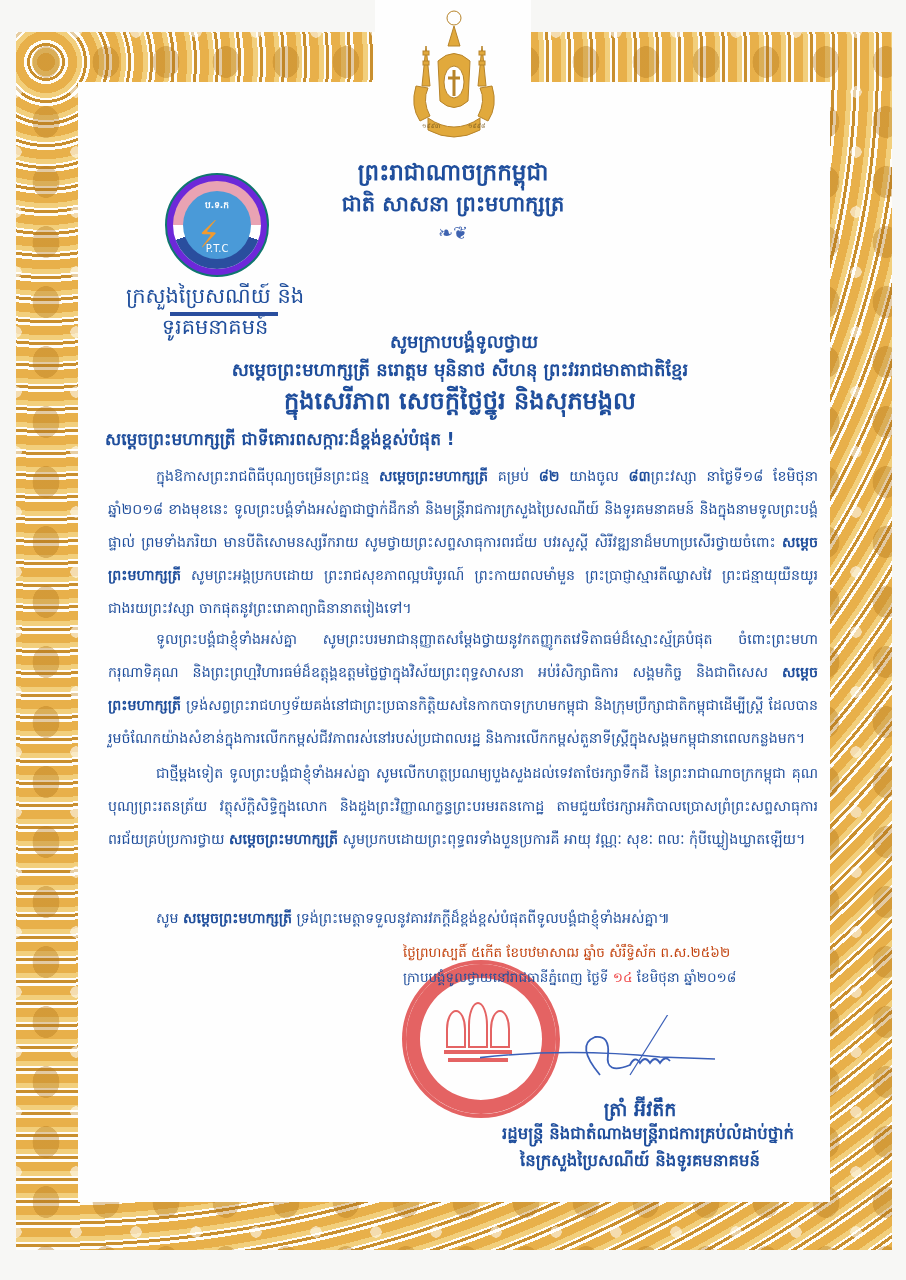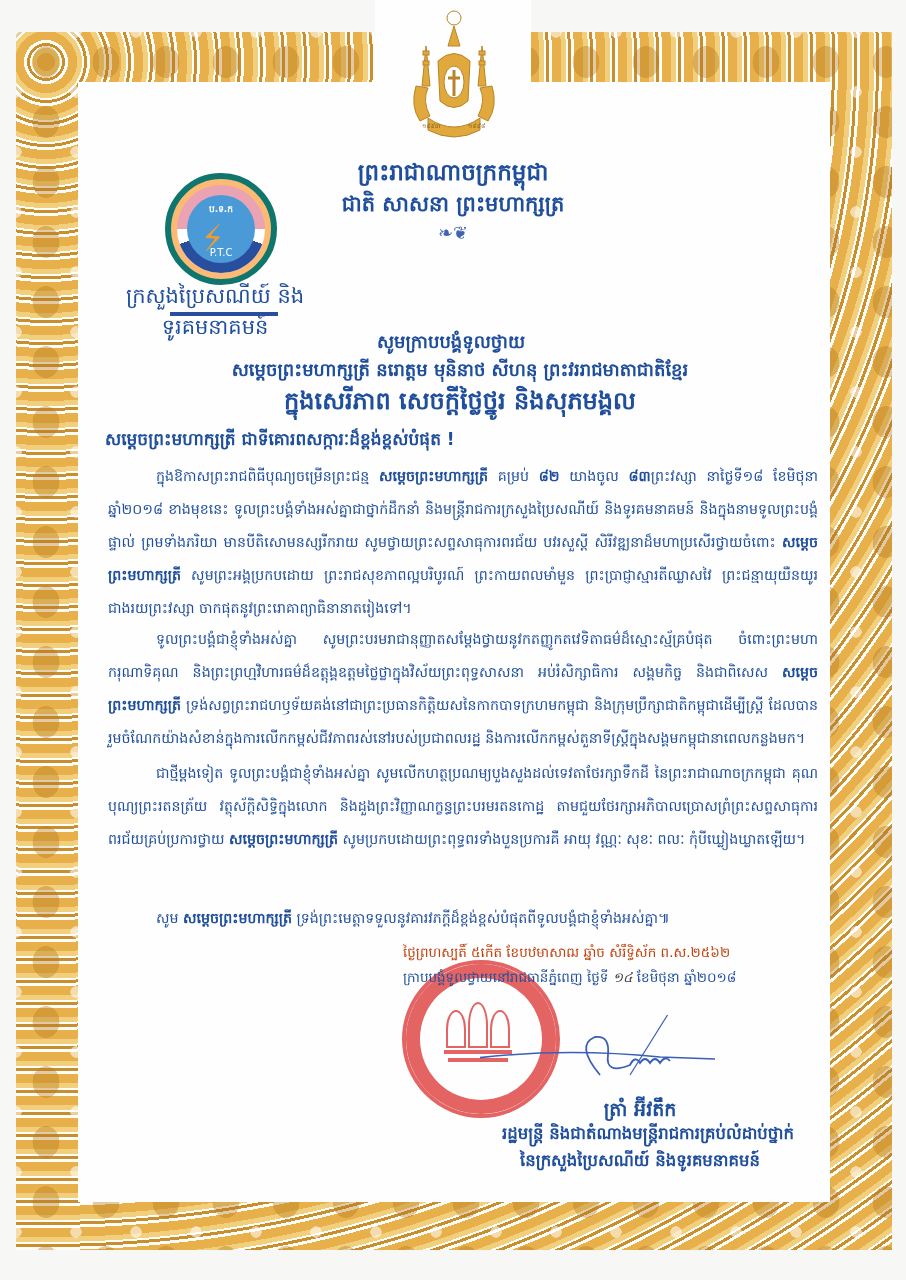--- a/index.html
+++ b/index.html
@@ -13,21 +13,21 @@
     background:
       radial-gradient(ellipse 22px 26px at 50% 50%, rgba(180,120,30,.55) 0 60%, transparent 62%) 0 0/60px 60px,
       radial-gradient(circle 8px at 50% 50%, rgba(255,255,255,.8) 0 70%, transparent 72%) 30px 30px/60px 60px;
     opacity:.7; }
   .inner { position:absolute; left:62px; top:50px; width:752px; height:1120px; background:#fefefe; }
   .crown { position:absolute; left:375px; top:0; width:156px; height:150px; background:#fefefe; }
   .crest { position:absolute; left:408px; top:6px; width:92px; height:140px; }
   .abs { position:absolute; }
   .kh-title { font-weight:bold; color:#1f4e9c; text-align:center; }
   .logo { position:absolute; left:165px; top:173px; width:100px; height:100px; border-radius:50%;
-          border:6px solid #0f766e; background:#fdba74; }
+          border:2px solid #0f766e; background:#6d28d9; }
   .logo .arc { position:absolute; left:6px; top:6px; width:88px; height:88px; border-radius:50%;
                background:conic-gradient(#e9a3b3 0 90deg, #fff 90deg 270deg, #e9a3b3 270deg 360deg); }
   .logo .gear { position:absolute; left:6px; top:6px; width:88px; height:88px; border-radius:50%;
                 background:conic-gradient(transparent 0 110deg, #2a4e9e 110deg 250deg, transparent 250deg); }
   .logo .globe { position:absolute; left:16px; top:16px; width:68px; height:68px; border-radius:50%;
                  background:#4a9ad8; color:#fff; font-size:10px; text-align:center; }
   .logo .bolt { position:absolute; left:14px; top:26px; font-size:34px; color:#f29a2e; line-height:1; transform:rotate(-10deg); }
   .logo .top { position:absolute; left:0; right:0; top:8px; font-size:9px; font-weight:bold; }
   .logo .bot { position:absolute; left:0; right:0; top:52px; font-size:10px;text-align:center; }
   .ministry { left:75px; top:282px; width:280px; font-size:21px; color:#1f4e9c; text-align:center; }
@@ -83,21 +83,21 @@
   <div class="gear"></div>
   <div class="globe">
     <div class="top">ប.ទ.ក</div>
     <div class="bolt">⚡</div>
     <div class="bot">P.T.C</div>
   </div>
 </div>
 <div class="abs ministry">ក្រសួងប្រៃសណីយ៍ និងទូរគមនាគមន៍</div>
 <div class="abs ministry-rule"></div>
 
-<div class="abs kh-title" style="left:111px; top:330px; width:680px; font-size:18px;">សូមក្រាបបង្គំទូលថ្វាយ</div>
+<div class="abs kh-title" style="left:124px; top:330px; width:680px; font-size:18px;">សូមក្រាបបង្គំទូលថ្វាយ</div>
 <div class="abs kh-title" style="left:120px; top:358px; width:680px; font-size:18px;">សម្តេចព្រះមហាក្សត្រី នរោត្តម មុនិនាថ សីហនុ ព្រះវររាជមាតាជាតិខ្មែរ</div>
 <div class="abs kh-title" style="left:120px; top:386px; width:680px; font-size:24px;">ក្នុងសេរីភាព សេចក្តីថ្លៃថ្នូរ និងសុភមង្គល</div>
 
 <div class="abs kh-title" style="left:105px; top:428px; width:600px; font-size:17px; text-align:left;">សម្តេចព្រះមហាក្សត្រី ជាទីគោរពសក្ការៈដ៏ខ្ពង់ខ្ពស់បំផុត !</div>
 
 <div class="abs body-p indent" style="top:460px;">
   <span>ក្នុងឱកាសព្រះរាជពិធីបុណ្យចម្រើនព្រះជន្ម </span><b>សម្តេចព្រះមហាក្សត្រី</b><span> គម្រប់ </span><b>៨២</b><span> យាងចូល </span><b>៨៣</b><span>ព្រះវស្សា នាថ្ងៃទី១៨ ខែមិថុនា ឆ្នាំ២០១៨ ខាងមុខនេះ ទូលព្រះបង្គំទាំងអស់គ្នាជាថ្នាក់ដឹកនាំ និងមន្ត្រីរាជការក្រសួងប្រៃសណីយ៍ និងទូរគមនាគមន៍ និងក្នុងនាមទូលព្រះបង្គំផ្ទាល់ ព្រមទាំងភរិយា មានបីតិសោមនស្សរីករាយ សូមថ្វាយព្រះសព្ទសាធុការពរជ័យ បវរសួស្តី សិរីវឌ្ឍនាដ៏មហាប្រសើរថ្វាយចំពោះ </span><b>សម្តេចព្រះមហាក្សត្រី</b><span> សូមព្រះអង្គប្រកបដោយ ព្រះរាជសុខភាពល្អបរិបូរណ៍ ព្រះកាយពលមាំមួន ព្រះប្រាជ្ញាស្មារតីឈ្លាសវៃ ព្រះជន្មាយុយឺនយូរជាងរយព្រះវស្សា ចាកផុតនូវព្រះរោគាព្យាធិនានាតរៀងទៅ។</span>
 </div>
 
 <div class="abs body-p indent" style="top:623px;">
@@ -115,21 +115,21 @@
 <div class="seal">
   <div class="temple">
     <div class="tower" style="left:2px;"></div>
     <div class="tower" style="left:24px; height:42px;"></div>
     <div class="tower" style="left:46px;"></div>
   </div>
 </div>
 
 <div class="abs" style="left:403px; top:944px; width:420px; font-size:13.5px; color:#c2410c;">ថ្ងៃព្រហស្បតិ៍ ៥កើត ខែបឋមាសាឍ ឆ្នាំច សំរឹទ្ធិស័ក ព.ស.២៥៦២</div>
 <div class="abs" style="left:403px; top:969px; width:420px; font-size:13.5px; color:#1f4e9c;">
-  <span>ក្រាបបង្គំទូលថ្វាយនៅរាជធានីភ្នំពេញ ថ្ងៃទី </span><span style="font-style:italic; color:#404040;">១៤</span><span> ខែមិថុនា ឆ្នាំ២០១៨</span>
+  <span>ក្រាបបង្គំទូលថ្វាយនៅរាជធានីភ្នំពេញ ថ្ងៃទី </span><span style="color:#ef4444;">១៤</span><span> ខែមិថុនា ឆ្នាំ២០១៨</span>
 </div>
 
 <svg class="sig" viewBox="0 0 250 70">
   <path d="M-50 50 Q60 30 180 42 L235 44" fill="none" stroke="#3a5fb8" stroke-width="1.6"></path>
   <path d="M120 60 Q95 30 115 22 Q130 20 128 40 Q125 60 150 50 Q155 40 160 48 Q165 40 170 48 Q175 40 180 48 Q185 40 190 46" fill="none" stroke="#3a5fb8" stroke-width="1.8"></path>
   <path d="M150 60 L200 -20" fill="none" stroke="#3a5fb8" stroke-width="1.2"></path>
 </svg>
 
 <div class="abs kh-title" style="left:520px; top:1097px; width:240px; font-size:19px;">ត្រាំ អ៊ីវតឹក</div>
 <div class="abs kh-title" style="left:448px; top:1123px; width:400px; font-size:16.5px;">រដ្ឋមន្ត្រី និងជាតំណាងមន្ត្រីរាជការគ្រប់លំដាប់ថ្នាក់</div>

